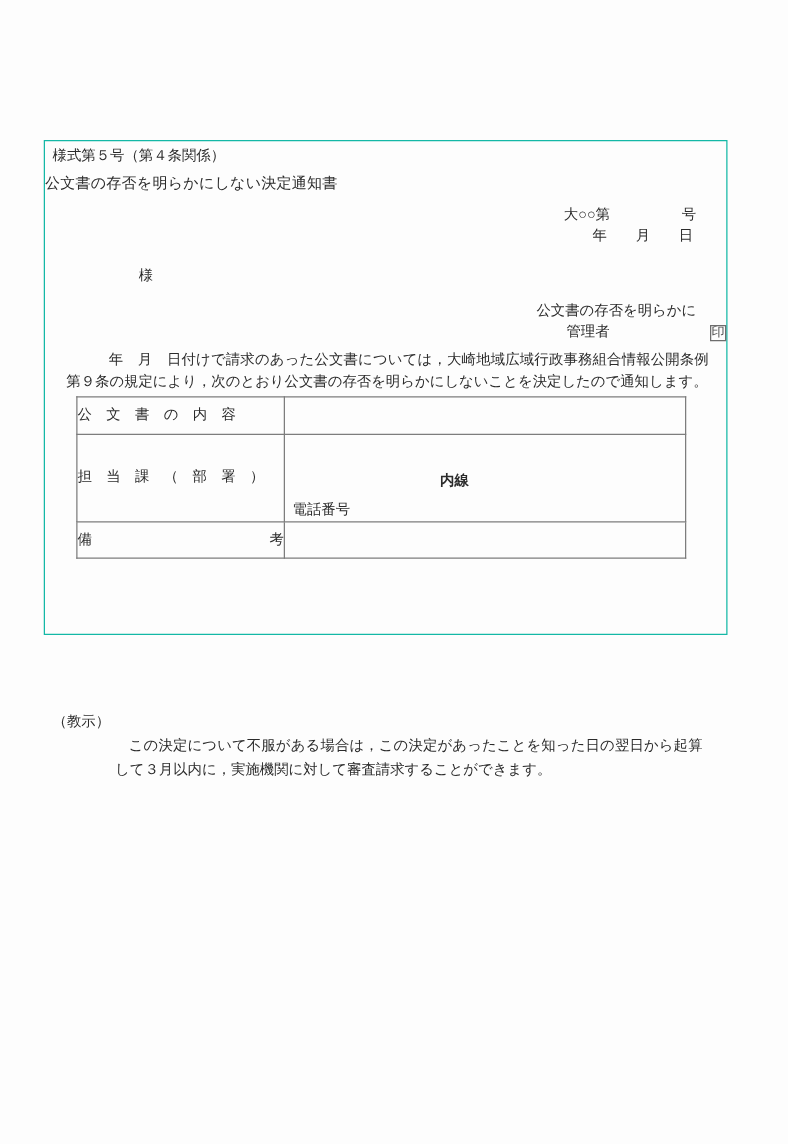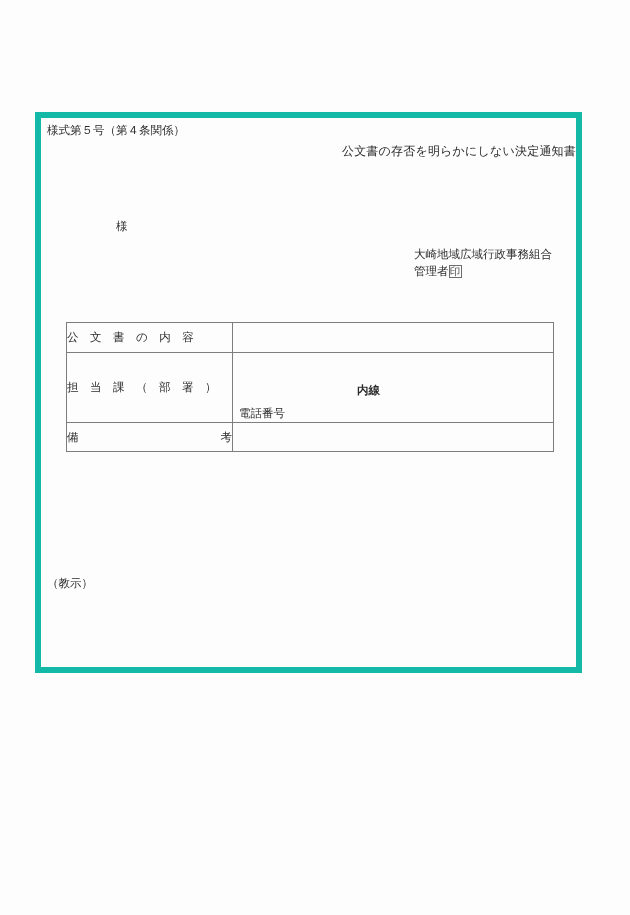--- a/index.html
+++ b/index.html
@@ -16,22 +16,22 @@
     overflow: hidden;
     -webkit-font-smoothing: antialiased;
   }
 
   
   .form-frame {
     position: absolute;
     left: 35px;
     top: 112px;
     width: 547px;
-    height: 561px;
-    border: 6px solid #14b8a6;
+    height: 396px;
+    border: 1px solid #14b8a6;
     box-sizing: border-box;
     background: #fdfdfd;
   }
 
   .inner {
     position: absolute;
     left: 0; top: 0;
     width: 100%;
     height: 100%;
   }
@@ -44,21 +44,21 @@
     font-size: 11.5px;
     line-height: 16px;
     white-space: nowrap;
   }
 
   .doc-title {
     position: absolute;
     left: 0;
     top: 24px;
     width: 100%;
-    text-align: right;
+    text-align: left;
     font-size: 12px;
     line-height: 18px;
     letter-spacing: 0.2px;
   }
 
   .docnum-block {
     position: absolute;
     right: 24px;
     top: 51px;
     font-size: 11.5px;
@@ -86,21 +86,23 @@
     font-size: 11.5px;
     line-height: 17px;
     text-align: left;
   }
   .issuer-line {
     display: block;
     white-space: pre;
   }
   .issuer-role {
     display: flex;
+    justify-content: space-between;
     width: 100%;
+    margin-left: 24px;
   }
   .seal-mark {
     display: inline-block;
     font-size: 10.5px;
     border: 1px solid #6d6d6d;
     line-height: 11px;
     padding: 0 0 0 0;
     width: 11px;
     height: 11px;
     text-align: center;
@@ -201,31 +203,36 @@
 </head>
 <body>
 
 <div class="form-frame">
   <div class="inner">
 
     <div class="form-no">様式第５号（第４条関係）</div>
 
     <div class="doc-title">公文書の存否を明らかにしない決定通知書</div>
 
+    <div class="docnum-block">
+      <span class="docnum-line">大○○第　　　　　号</span>
+      <span class="docnum-line">　　年　　月　　日</span>
+    </div>
 
     <div class="addressee">様</div>
 
     <div class="issuer-block">
-      <span class="issuer-line">大崎地域広域行政事務組合</span>
+      <span class="issuer-line">公文書の存否を明らかに</span>
       <span class="issuer-line issuer-role">
         <span>管理者</span>
         <span class="seal-mark">印</span>
       </span>
     </div>
 
+    <div class="body-para">年　月　日付けで請求のあった公文書については，大崎地域広域行政事務組合情報公開条例第９条の規定により，次のとおり公文書の存否を明らかにしないことを決定したので通知します。</div>
 
     <table class="form-table">
       <tbody>
         <tr class="row-content">
           <td class="label-cell">公　文　書　の　内　容</td>
           <td class="value-cell"></td>
         </tr>
 
 
         <tr class="row-dept">
@@ -245,16 +252,17 @@
               <span>考</span>
             </div>
           </td>
           <td class="value-cell"></td>
         </tr>
       </tbody>
     </table>
 
     <div class="notice">
       <span class="notice-heading">（教示）</span>
+      <span class="notice-body">この決定について不服がある場合は，この決定があったことを知った日の翌日から起算して３月以内に，実施機関に対して審査請求することができます。</span>
     </div>
 
   </div>
 </div>
 
 </body></html>

